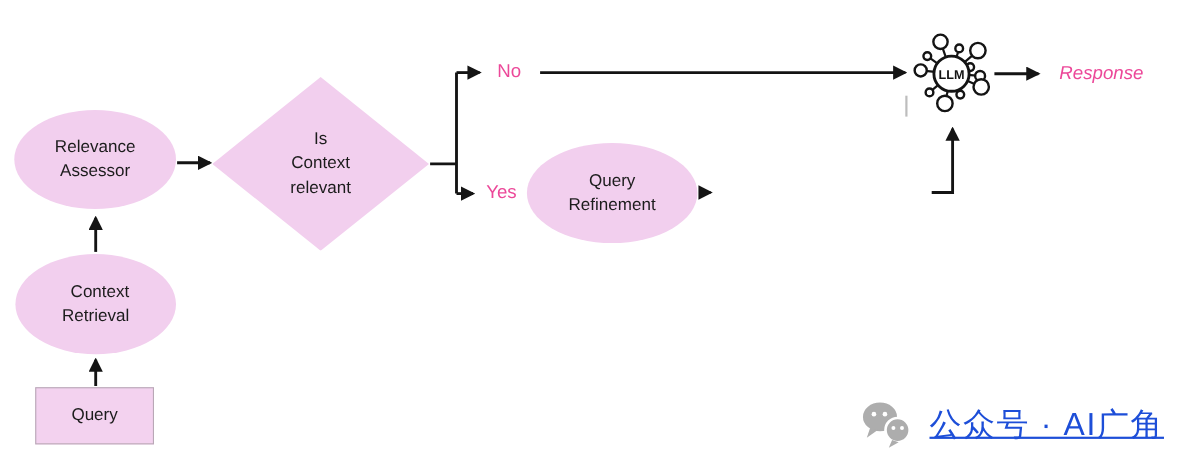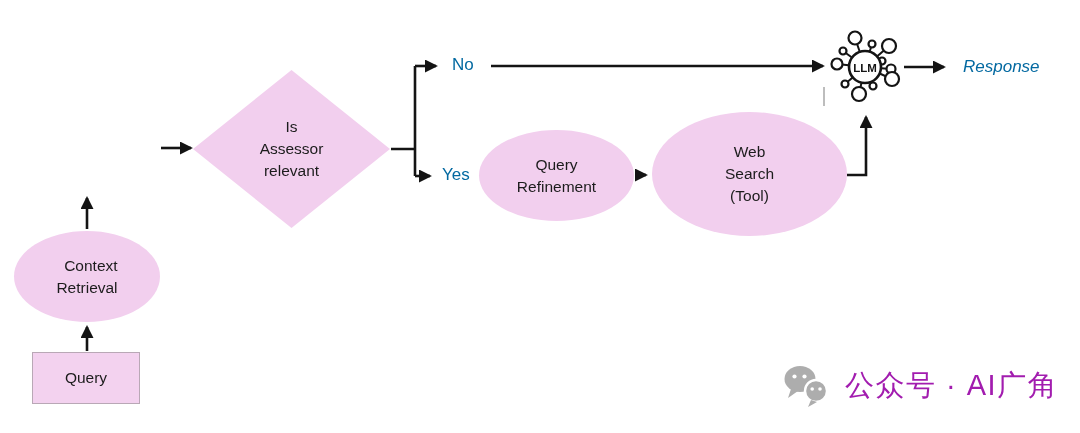--- a/index.html
+++ b/index.html
@@ -12,35 +12,35 @@
     text-align:center;color:#1c1c1c;font-size:15.5px;line-height:1.42;
     white-space:pre-line;box-sizing:border-box;
   }
   .ellipse{background:#f2cfee;border-radius:50%;}
   .rect{background:#f3d2ef;border:1px solid #b9a8b6;}
   .diamond{
     background:#f2cfee;
     clip-path:polygon(50% 0%,100% 50%,50% 100%,0% 50%);
   }
   .edge-label{
-    position:absolute;color:#0369a1;font-size:17px;white-space:nowrap;
+    position:absolute;color:#ec4899;font-size:17px;white-space:nowrap;
   }
   #edges{position:absolute;left:0;top:0;}
   .edge{stroke:#141414;stroke-width:2.6;fill:none;}
   #llm-icon{position:absolute;left:825px;top:24px;}
   #llm-icon .ring{fill:#ffffff;stroke:#141414;}
   #llm-icon text{font-family:"Liberation Sans","DejaVu Sans",sans-serif;font-weight:bold;font-size:11.5px;fill:#141414;}
   #artifact-mark{
     position:absolute;left:823px;top:87px;width:2px;height:19px;background:#bdbdbd;
   }
   #watermark{
     position:absolute;left:781px;top:364px;display:flex;align-items:center;gap:12px;
   }
   #watermark .wm-text{
-    color:#a21caf;font-size:29px;letter-spacing:1.5px;white-space:nowrap;
+    color:#1d4ed8;font-size:29px;letter-spacing:1.5px;white-space:nowrap;text-decoration:underline;
   }
 </style>
 </head>
 <body>
 
 <div id="canvas">
 
   <svg id="edges" width="1080" height="433" viewBox="0 0 1080 433">
     <defs>
       <marker id="arrow" viewBox="0 0 10 10" refX="8.5" refY="5" markerWidth="5" markerHeight="5" orient="auto-start-reverse">
@@ -61,37 +61,36 @@
 
   <div class="node rect" style="left:32px;top:352px;width:108px;height:52px;">
     <span>Query</span>
   </div>
 
   <div class="node ellipse" style="left:14px;top:231px;width:146px;height:91px;text-align:right;">
     <span>Context
 Retrieval</span>
   </div>
 
+  <div class="node ellipse" style="left:13px;top:100px;width:147px;height:90px;">
+    <span>Relevance
+Assessor</span>
+  </div>
 
   <div class="node diamond" style="left:193px;top:70px;width:197px;height:158px;">
     <span>Is
-Assessor
+Context
 relevant</span>
   </div>
 
   <div class="node ellipse" style="left:479px;top:130px;width:155px;height:91px;">
     <span>Query
 Refinement</span>
   </div>
 
-  <div class="node ellipse" style="left:652px;top:112px;width:195px;height:124px;">
-    <span>Web
-Search
-(Tool)</span>
-  </div>
 
   <svg id="llm-icon" width="82" height="88" viewBox="0 0 82 88">
     <g stroke="#141414" stroke-width="2">
       <line x1="40" y1="43" x2="30" y2="14"></line>
       <line x1="40" y1="43" x2="47" y2="20"></line>
       <line x1="40" y1="43" x2="64" y2="22"></line>
       <line x1="40" y1="43" x2="57" y2="37"></line>
       <line x1="40" y1="43" x2="66" y2="45"></line>
       <line x1="40" y1="43" x2="67" y2="55"></line>
       <line x1="40" y1="43" x2="48" y2="62"></line>

